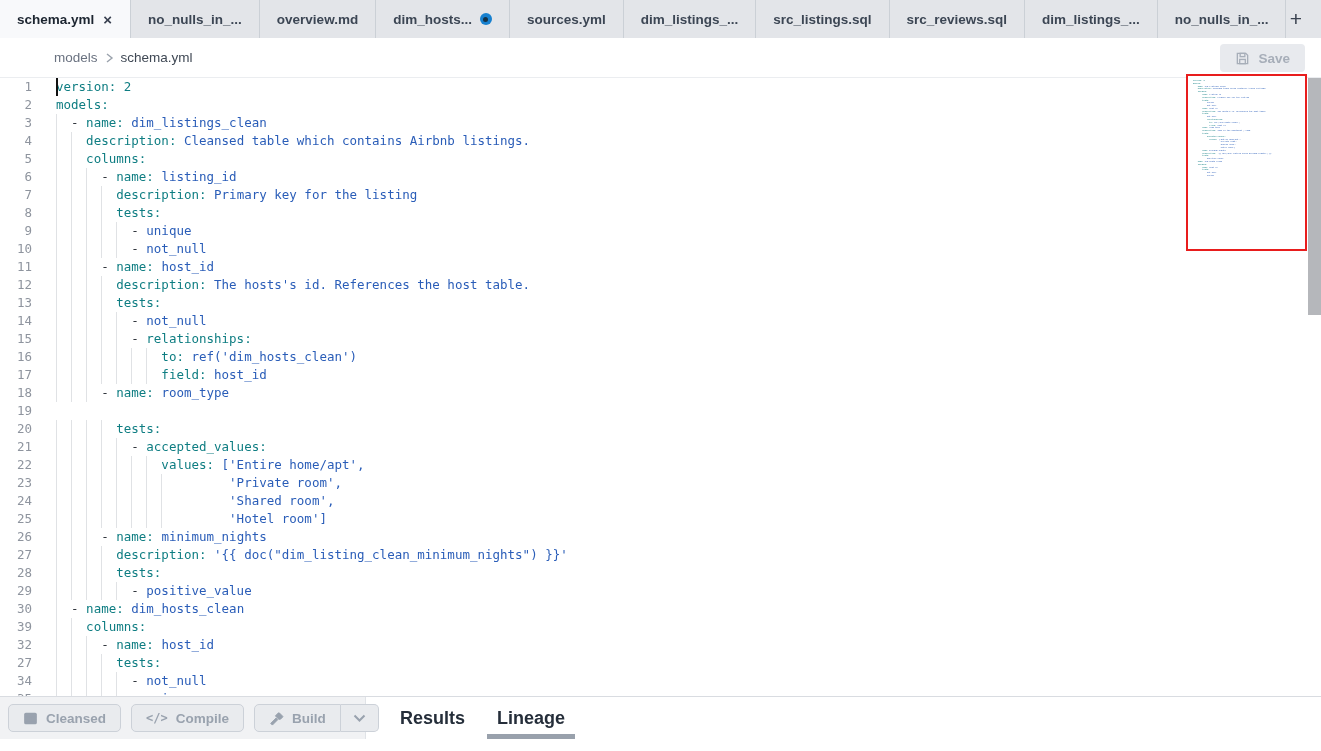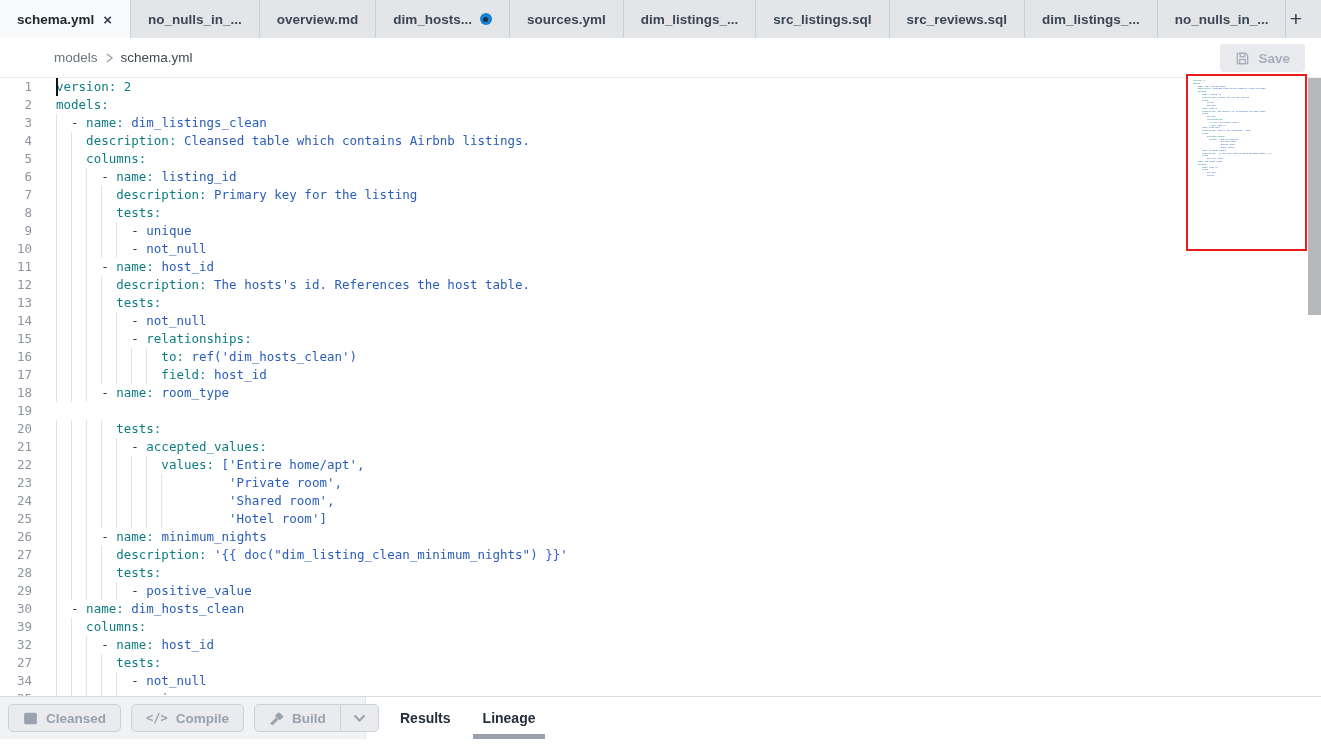--- a/index.html
+++ b/index.html
@@ -98,21 +98,21 @@
   .build-group { display:flex; margin-right:0; }
   .build-group .abtn { margin-right:0; border-radius:5px 0 0 5px; }
   .build-caret {
     height:28px; width:38px; display:flex; align-items:center; justify-content:center;
     background:#e9ebee; border:1px solid #ccd1d8; border-left:none;
     border-radius:0 5px 5px 0; cursor:default;
   }
   .panel-tabs { display:flex; align-items:stretch; padding-left:18px; }
   .btab {
     position:relative; display:flex; align-items:center; padding:0 16px;
-    font-size:14px; font-weight:600; color:#252e3a; cursor:pointer; white-space:nowrap;
+    font-size:18px; font-weight:600; color:#252e3a; cursor:pointer; white-space:nowrap;
   }
   .btab.active::after {
     content:""; position:absolute; left:6px; right:6px; bottom:0; height:5px;
     background:#99a1ac;
   }
   .code-mono { font-family:"DejaVu Sans Mono", monospace; }
 </style>
 </head>
 <body>
 

